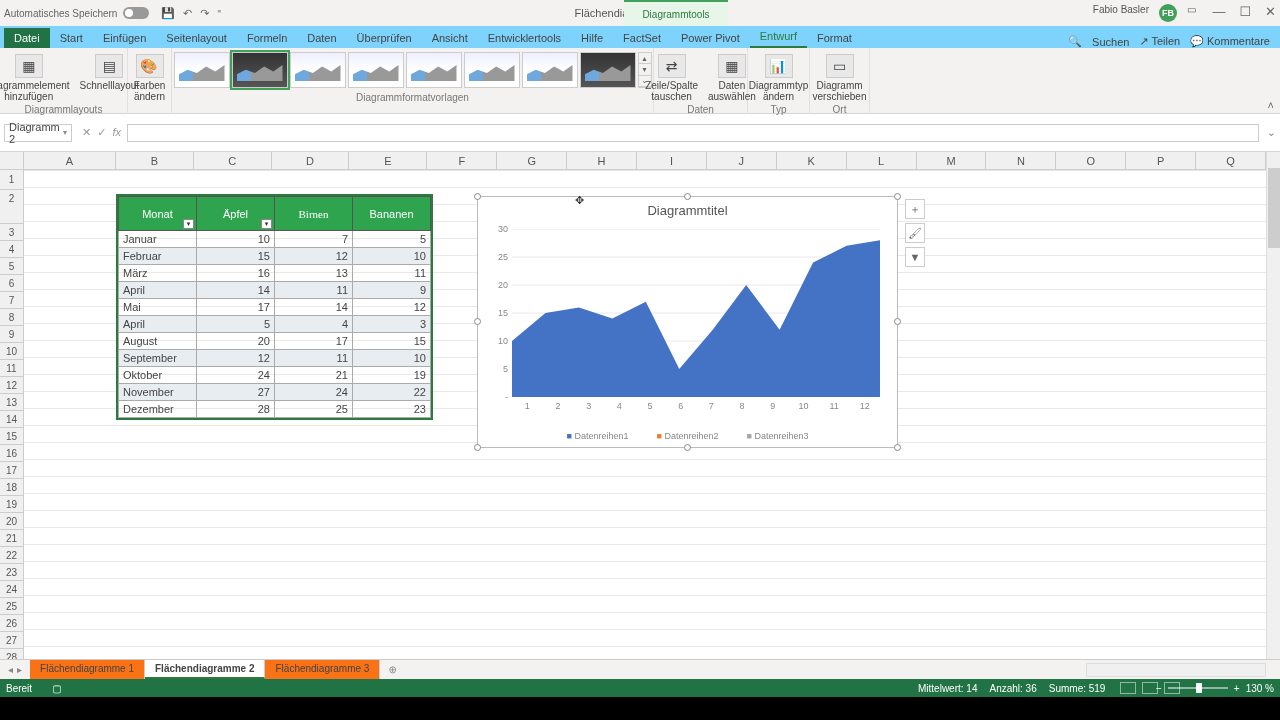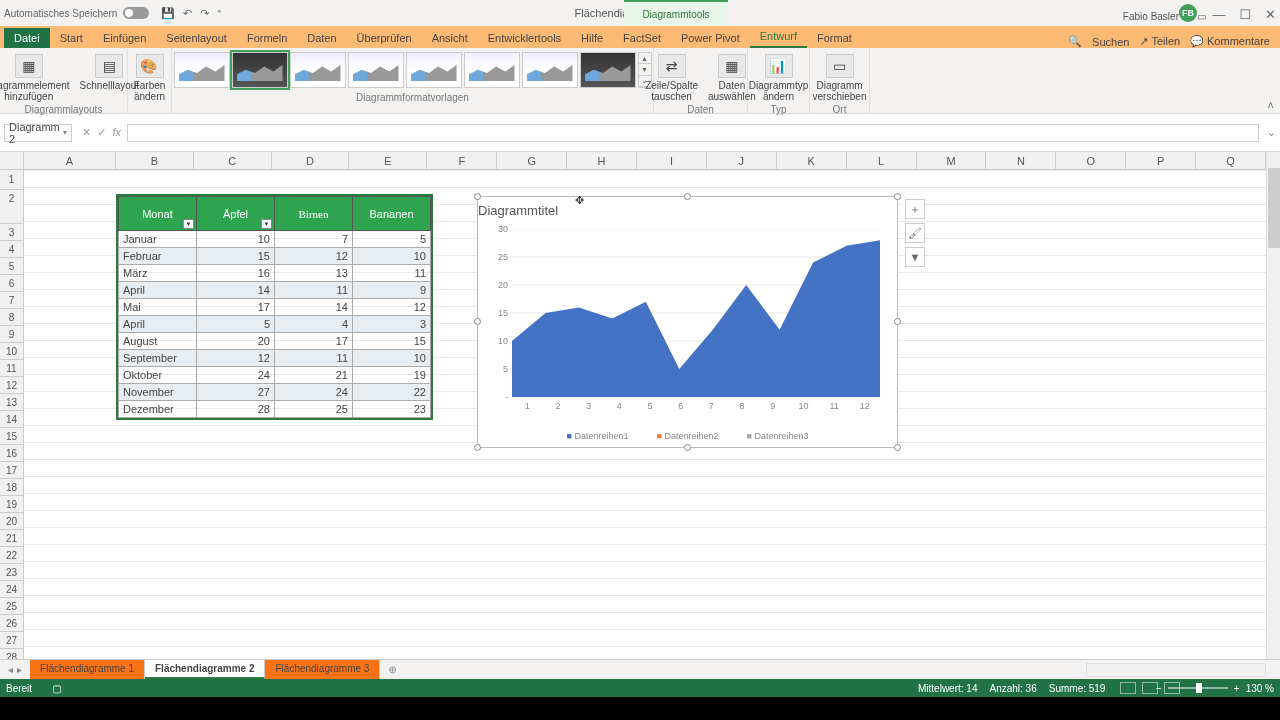--- a/index.html
+++ b/index.html
@@ -8,26 +8,26 @@
 
 
 .titlebar{height:26px;background:#f3f2f1;display:flex;align-items:center;padding:0 4px;position:relative}
 .autosave{display:flex;align-items:center;gap:6px;font-size:10px;color:#666}
 .autosave .toggle{width:26px;height:12px;background:#999;border-radius:6px;position:relative}
 .autosave .toggle::after{content:"";width:8px;height:8px;background:#fff;border-radius:50%;position:absolute;top:2px;left:2px}
 .qat{display:flex;gap:8px;margin-left:12px;align-items:center}
 .qat span{color:#666;font-size:11px;cursor:pointer}
 .title-center{position:absolute;left:50%;transform:translateX(-50%);font-size:11px;color:#555}
 .ctx-tab{position:absolute;left:624px;top:0;width:104px;height:26px;background:#e8f5e9;color:#2d7a3e;font-size:10px;display:flex;align-items:center;justify-content:center;border-top:2px solid #42a05a}
-.win-right{position:absolute;right:4px;display:flex;align-items:flex-end;font-size:10px;color:#555}
+.win-right{position:absolute;right:4px;display:flex;align-items:flex-start;gap:10px;font-size:10px;color:#555}
 .avatar{width:18px;height:18px;background:#42a05a;color:#fff;border-radius:50%;display:flex;align-items:center;justify-content:center;font-size:9px;font-weight:bold}
 .win-btns{display:flex;gap:14px;margin-left:6px;color:#666;font-size:13px}
 
 
-.tabs{height:22px;background:#fdba74;display:flex;align-items:flex-end;padding-left:4px;font-size:11px;position:relative}
+.tabs{height:22px;background:#7dd3fc;display:flex;align-items:flex-end;padding-left:4px;font-size:11px;position:relative}
 .tab{padding:4px 10px;cursor:pointer;color:#444}
 .tab.file{background:#217346;color:#fff}
 .tab.active{color:#2d7a3e;border-bottom:2px solid #2d7a3e}
 .tabs-right{position:absolute;right:10px;display:flex;gap:10px;align-items:center}
 .tabs-right span{font-size:11px;color:#444}
 
 
 .ribbon{height:66px;background:#f3f2f1;border-bottom:1px solid #d4d4d4;display:flex;position:relative}
 .rgroup{display:flex;flex-direction:column;align-items:center;justify-content:flex-start;padding:2px 4px;border-right:1px solid #e0e0e0;height:66px}
 .rgroup-btns{display:flex;gap:2px;flex:1;align-items:flex-start;padding-top:2px}
@@ -73,21 +73,21 @@
 .datatable td.num{text-align:right}
 .datatable td.txt{text-align:left}
 .datatable-sel{outline:2px solid #2d7a3e;outline-offset:-1px}
 
 
 .chart-obj{position:absolute;left:453px;top:26px;width:421px;height:252px;border:1px solid #bbb;background:#fff}
 .handle{position:absolute;width:7px;height:7px;background:#fff;border:1px solid #888;border-radius:50%}
 .h-tl{left:-4px;top:-4px}.h-tr{right:-4px;top:-4px}.h-bl{left:-4px;bottom:-4px}.h-br{right:-4px;bottom:-4px}
 .h-tm{left:50%;top:-4px;margin-left:-4px}.h-bm{left:50%;bottom:-4px;margin-left:-4px}
 .h-ml{left:-4px;top:50%;margin-top:-4px}.h-mr{right:-4px;top:50%;margin-top:-4px}
-.chart-title{text-align:left;font-size:13px;color:#555;padding:6px 0 2px}
+.chart-title{text-align:center;font-size:13px;color:#555;padding:6px 0 2px}
 .chart-plot{position:absolute;left:34px;top:32px;width:368px;height:168px}
 .chart-ylabels{position:absolute;left:4px;top:32px;width:28px;height:168px;font-size:9px;color:#888;text-align:right}
 .chart-ylabels div{position:absolute;right:2px;transform:translateY(-50%);width:26px}
 .chart-xlabels{position:absolute;left:34px;top:204px;width:368px;height:14px;font-size:9px;color:#888;display:flex}
 .chart-xlabels span{flex:1;text-align:center}
 .chart-legend{position:absolute;left:0;right:0;bottom:6px;display:flex;justify-content:center;gap:28px;font-size:9px;color:#888}
 .chart-legend span::before{content:"■ ";font-size:9px}
 .leg1::before{color:#4472c4}.leg2::before{color:#ed7d31}.leg3::before{color:#a5a5a5}
 .chart-side{position:absolute;right:-28px;top:2px;display:flex;flex-direction:column;gap:4px}
 .chart-side div{width:20px;height:20px;border:1px solid #ccc;background:#fff;display:flex;align-items:center;justify-content:center;font-size:11px;color:#666;cursor:pointer}

